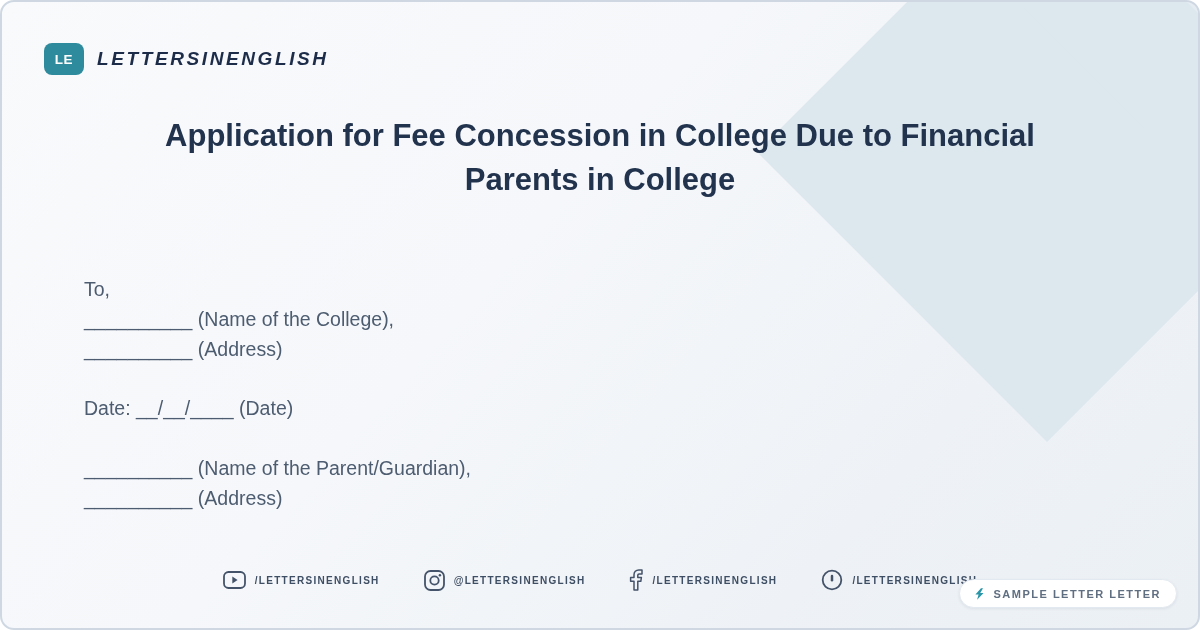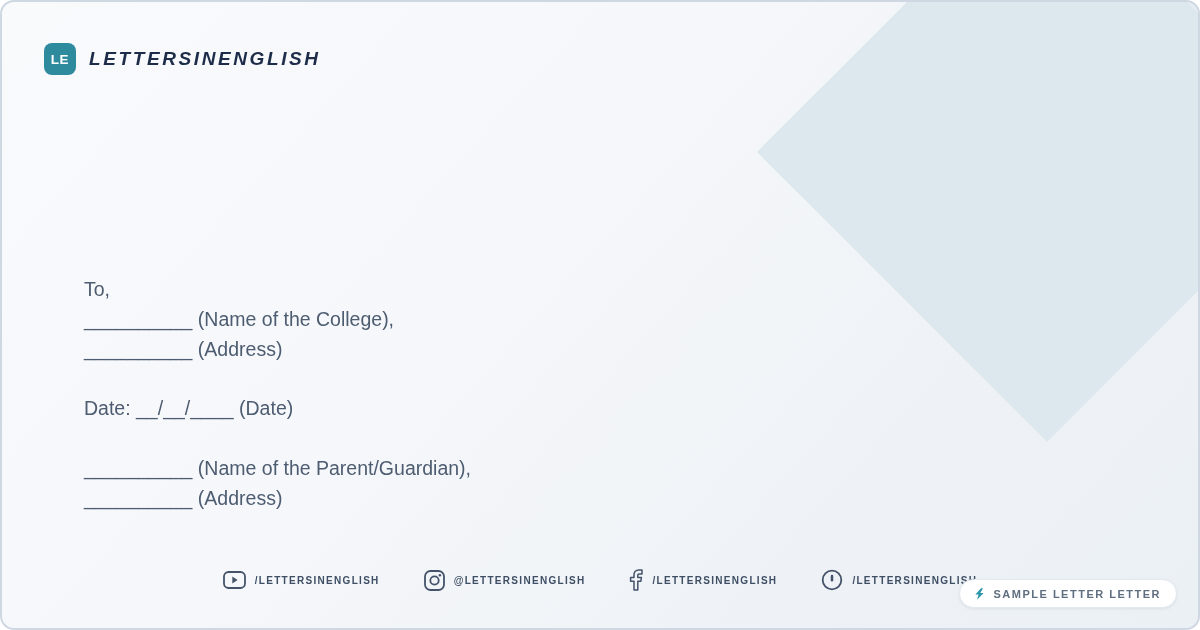--- a/index.html
+++ b/index.html
@@ -22,21 +22,21 @@
     background: #dde8ee;
   }
   .d1 { left: 840px; top: -55px; width: 410px; height: 410px; }
   .d2 { left: 1060px; top: -190px; width: 330px; height: 330px; opacity: .55; }
 
   .brand {
     position: absolute; left: 42px; top: 41px;
     display: flex; align-items: center; gap: 13px;
   }
   .logo-badge {
-    width: 32px; height: 32px; border-radius: 8px;
+    width: 40px; height: 32px; border-radius: 8px;
     background: #2e8b9d; color: #ffffff;
     display: flex; align-items: center; justify-content: center;
     font-size: 13.5px; font-weight: 700; letter-spacing: .5px;
   }
   .wordmark {
     font-size: 19px; font-weight: 700; letter-spacing: 2.6px;
     color: #1d2c49;
     font-style: italic;
   }
 
@@ -84,20 +84,22 @@
 
   <div class="diamond d1"></div>
   <div class="diamond d2"></div>
 
   <div class="brand">
     <div class="logo-badge">LE</div>
     <div class="wordmark">LETTERSINENGLISH</div>
   </div>
 
   <div class="title">
+    <div>Application for Fee Concession in College Due to Financial</div>
+    <div>Parents in College</div>
   </div>
 
   <div class="letter">
     <div class="ln">To,</div>
     <div class="ln">__________ (Name of the College),</div>
     <div class="ln">__________ (Address)</div>
     <div class="ln"></div>
     <div class="ln">Date: __/__/____ (Date)</div>
     <div class="ln"></div>
     <div class="ln">__________ (Name of the Parent/Guardian),</div>

